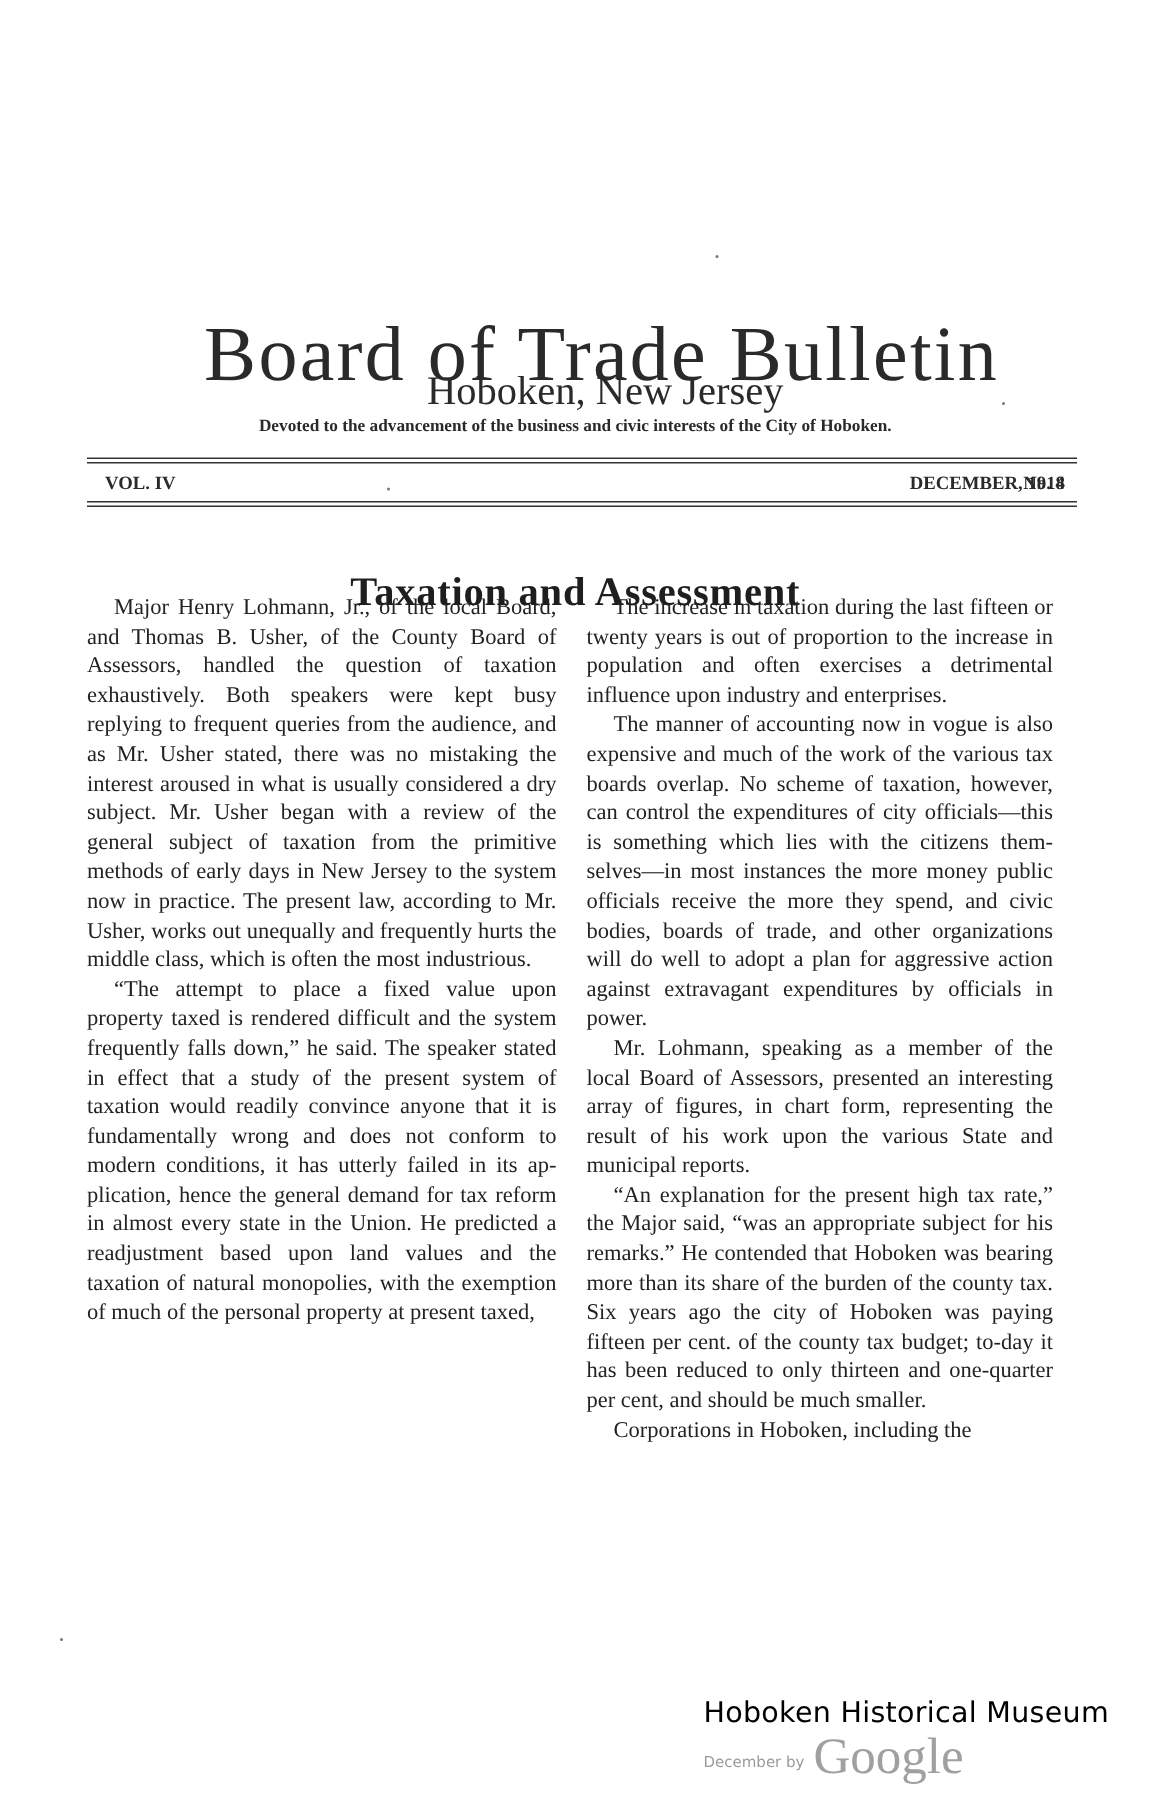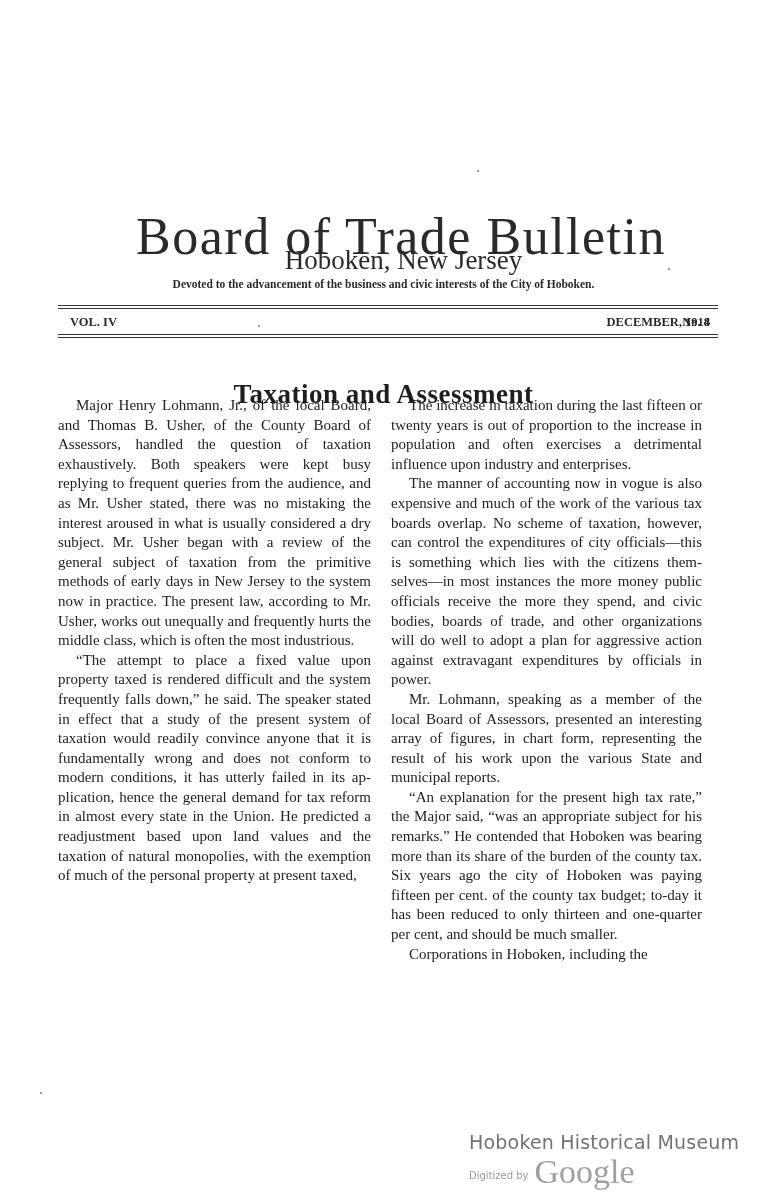--- a/index.html
+++ b/index.html
@@ -34,21 +34,21 @@
   .col {
     position: absolute; top: 396px; font-size: 15px; line-height: 19.6px; text-align: justify;
     hyphens: manual; color: #222;
   }
   .col p { margin: 0; text-indent: 18px; }
   .col p.cont { text-indent: 0; }
   .col-left { left: 58px; width: 313px; }
   .col-right { left: 391px; width: 311px; }
   .watermark {
     position: absolute; left: 469px; top: 1131px; font-family: "DejaVu Sans", sans-serif;
-    font-size: 19px; color: #737373; letter-spacing: 0.2px;
+    font-size: 19px; color: #000000; letter-spacing: 0.2px;
   }
   .digitized {
     position: absolute; left: 469px; top: 1153px; color: #9a9a9a;
   }
   .digitized .by { font-family: "DejaVu Sans", sans-serif; font-size: 10px; vertical-align: 4px; }
   .digitized .google { font-family: "Liberation Serif", serif; font-size: 34px; color: #a0a0a0; margin-left: 2px; }
   .speck { position: absolute; width: 2px; height: 2px; background: #777; border-radius: 1px; }
 </style>
 </head>
 <body>
@@ -81,21 +81,21 @@
   <div class="col col-right">
     <p>The increase in taxation during the last fifteen or twenty years is out of proportion to the increase in population and often ex­ercises a detrimental influence upon indus­try and enterprises.</p>
     <p>The manner of accounting now in vogue is also expensive and much of the work of the various tax boards overlap. No scheme of taxation, however, can control the ex­penditures of city officials—this is some­thing which lies with the citizens them­selves—in most instances the more money public officials receive the more they spend, and civic bodies, boards of trade, and other organizations will do well to adopt a plan for aggressive action against extravagant expenditures by officials in power.</p>
     <p>Mr. Lohmann, speaking as a member of the local Board of Assessors, presented an interesting array of figures, in chart form, representing the result of his work upon the various State and municipal reports.</p>
     <p>“An explanation for the present high tax rate,” the Major said, “was an appropri­ate subject for his remarks.” He contended that Hoboken was bearing more than its share of the burden of the county tax. Six years ago the city of Hoboken was paying fifteen per cent. of the county tax budget; to-day it has been reduced to only thirteen and one-quarter per cent, and should be much smaller.</p>
     <p>Corporations in Hoboken, including the</p>
   </div>
 
   <div class="watermark">Hoboken Historical Museum</div>
   <div class="digitized">
-    <span class="by">Digitized by</span>
+    <span class="by">December by</span>
     <span class="google">Google</span>
   </div>
 
   <div class="speck" style="left:477px; top:170px;"></div>
   <div class="speck" style="left:258px; top:325px;"></div>
   <div class="speck" style="left:668px; top:268px;"></div>
   <div class="speck" style="left:40px; top:1092px;"></div>
 </div>
 
 </body></html>

